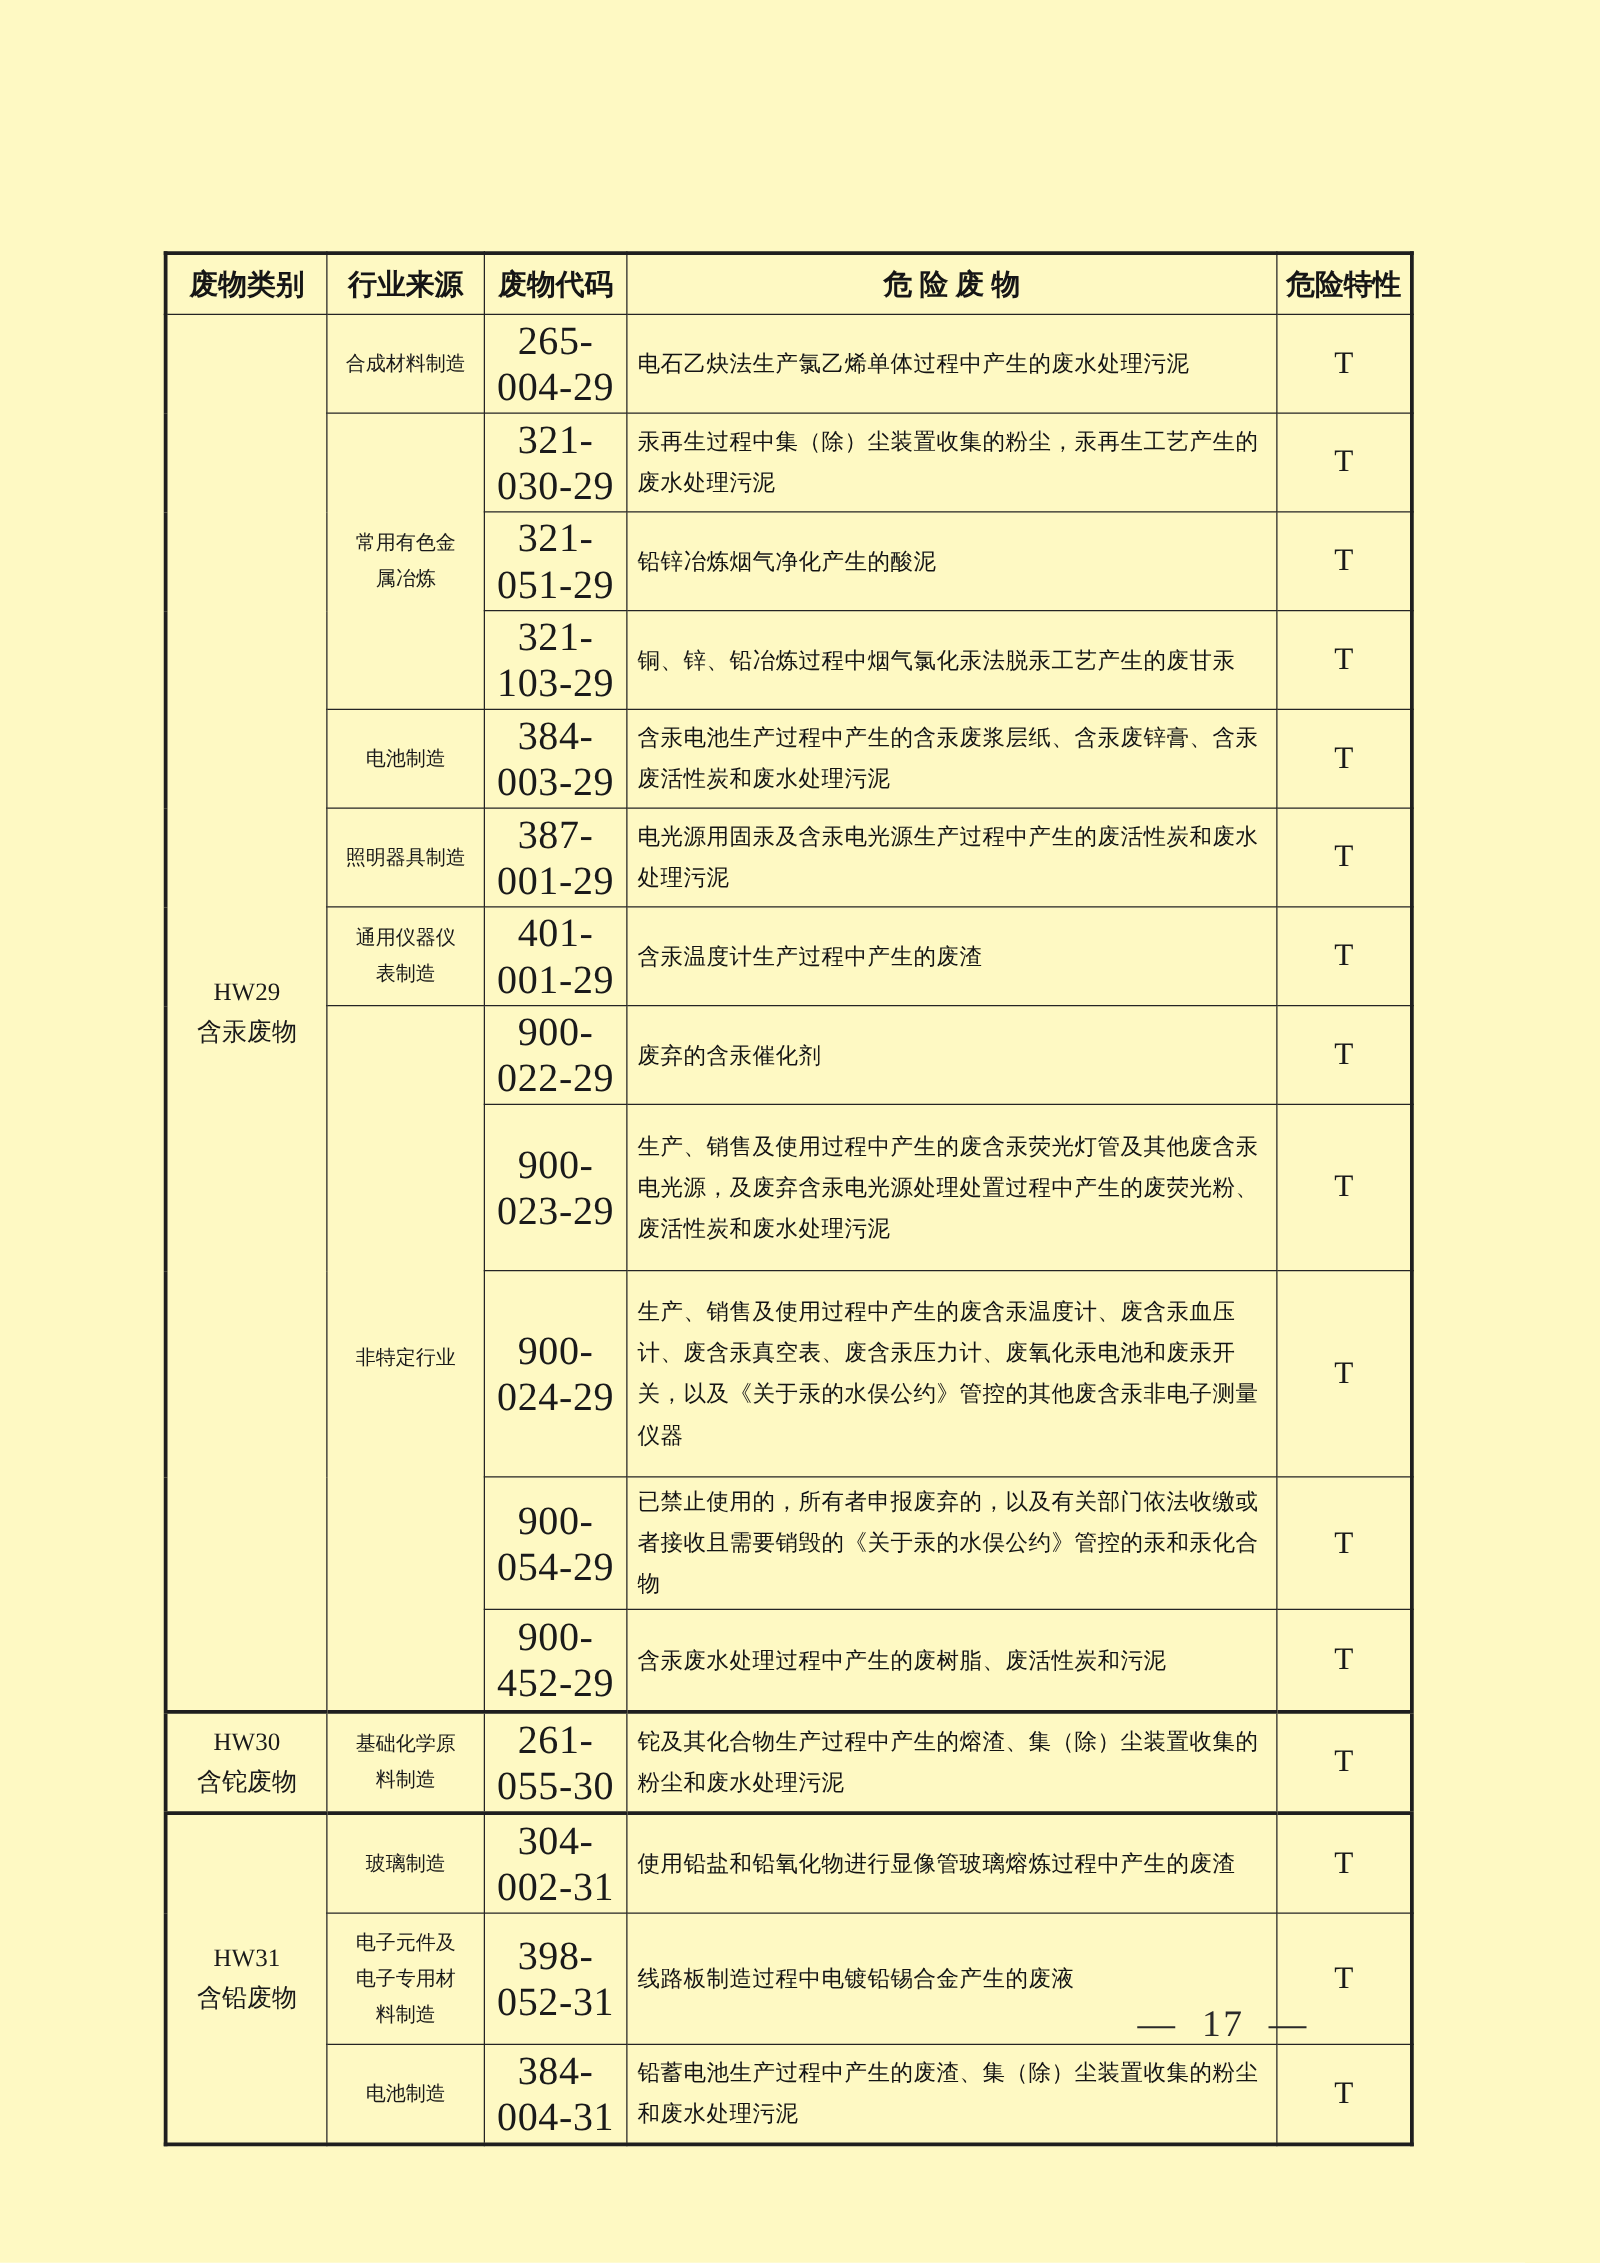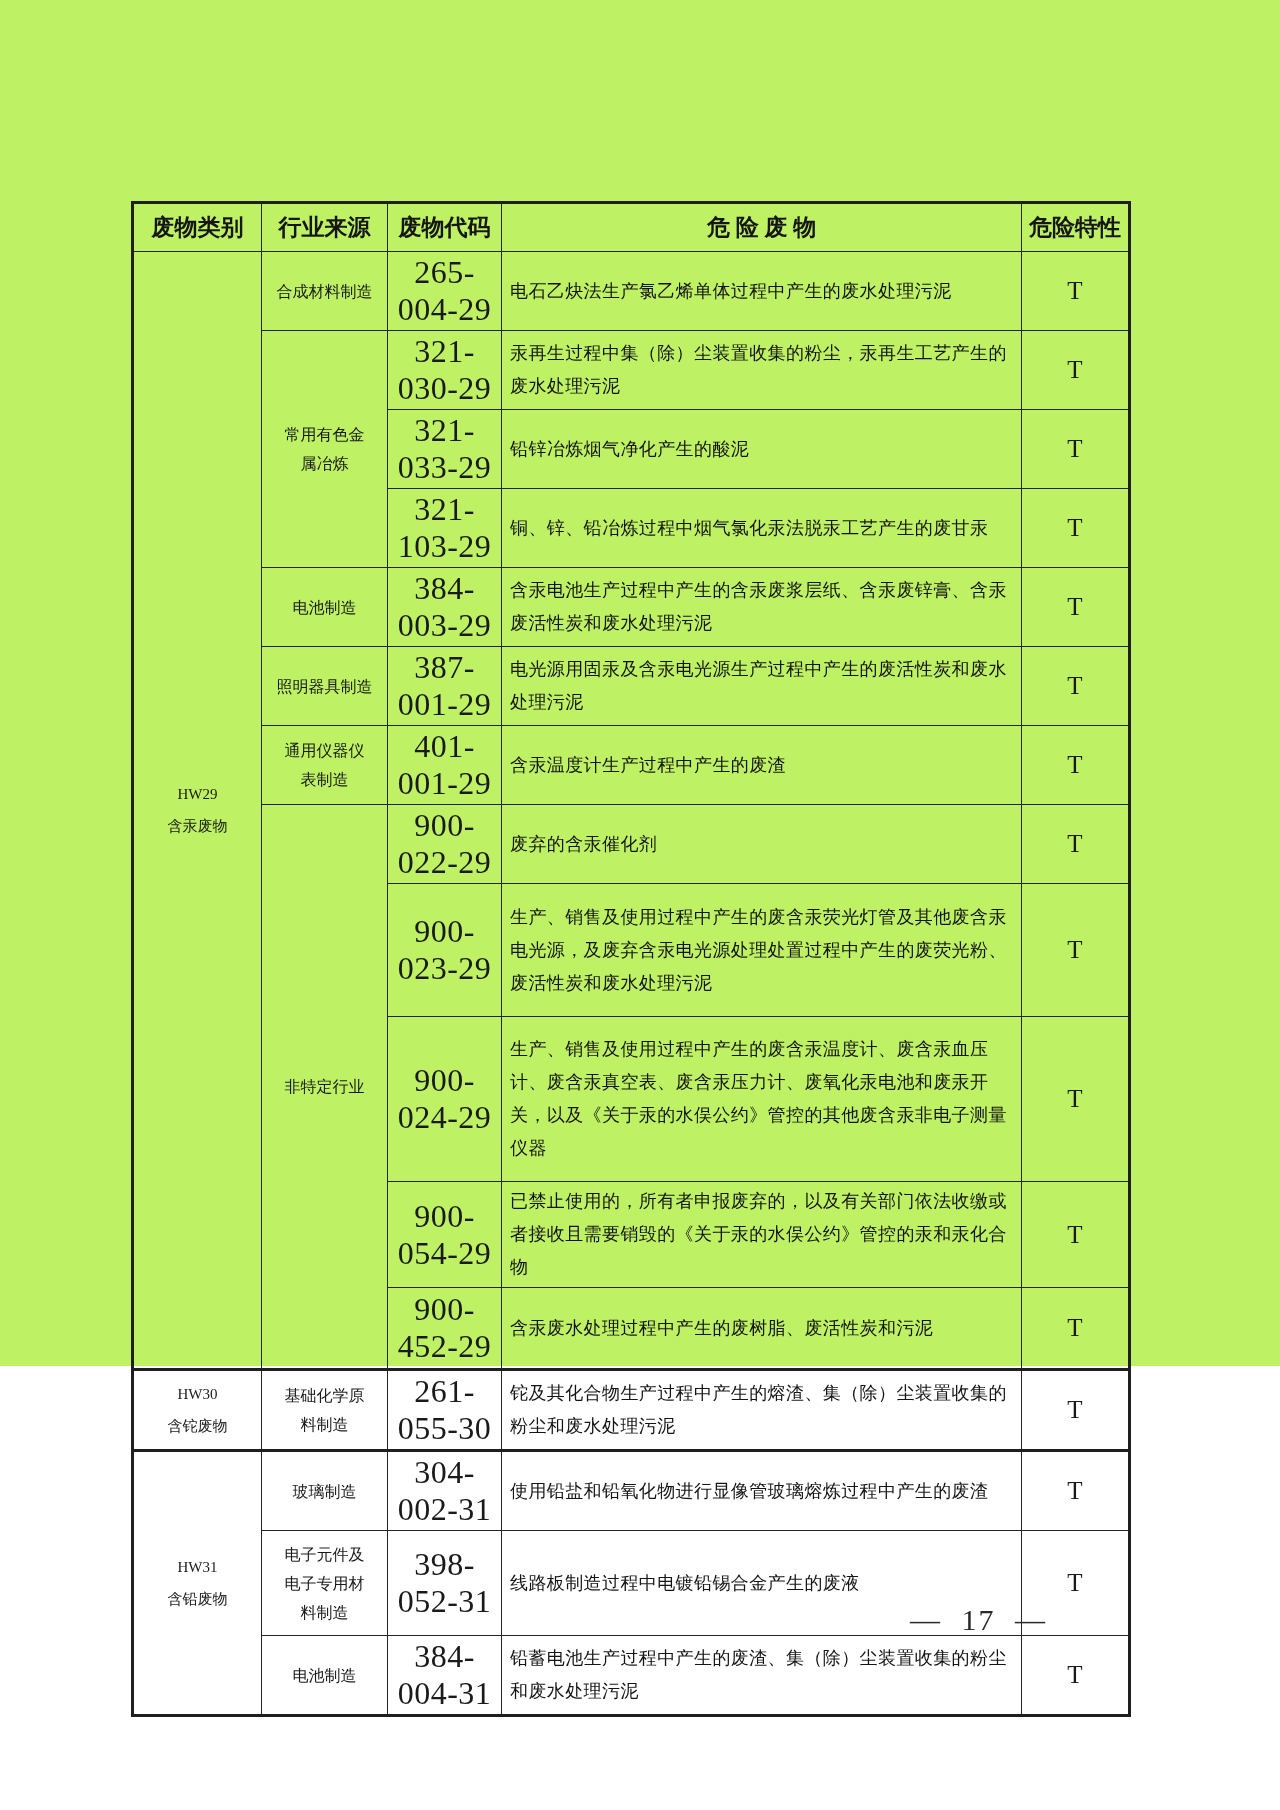--- a/index.html
+++ b/index.html
@@ -2,37 +2,37 @@
 <html><head>
 <meta charset="utf-8">
 <style>
   html,body{margin:0;padding:0;}
   body{
     width:1280px;height:1810px;position:relative;
     background:#ffffff;
     font-family:"Liberation Serif","DejaVu Serif",serif;
     color:#1c1c1c;
   }
-  .page{position:absolute;left:0;top:0;width:1280px;height:1366px;background:#bef264;text-decoration:underline;}
+  .page{position:absolute;left:0;top:0;width:1280px;height:1810px;background:#fef9c3;text-decoration:underline;}
   .doc-table-wrap{position:absolute;left:131px;top:201px;width:997px;}
   table.doc-table{
     border-collapse:collapse;table-layout:fixed;width:997px;
     border:3px solid #1f1f1f;
   }
   .doc-table th,.doc-table td{
     border:1.5px solid #242424;
     vertical-align:middle;
     overflow:hidden;
   }
   .doc-table thead tr{height:49px;}
   .doc-table th{
     font-weight:bold;font-size:23px;text-align:center;padding:2px 2px;color:#161616;
   }
   td.cat{
-    text-align:center;font-size:15px;line-height:32px;white-space:pre-line;
+    text-align:center;font-size:20px;line-height:32px;white-space:pre-line;
     padding:2px 2px;color:#1a1a1a;
   }
   td.ind{
     text-align:center;font-size:16px;line-height:29px;white-space:pre-line;
     padding:2px 2px;color:#1a1a1a;
   }
   td.code{
     text-align:center;font-size:32px;letter-spacing:0.5px;padding:2px 0;color:#1a1a1a;
   }
   td.desc{
@@ -82,21 +82,21 @@
             <td class="hz">T</td>
           </tr>
           <tr style="height: 77px;">
             <td class="ind" rowspan="3">常用有色金
 属冶炼</td>
             <td class="code">321-030-29</td>
             <td class="desc">汞再生过程中集（除）尘装置收集的粉尘，汞再生工艺产生的废水处理污泥</td>
             <td class="hz">T</td>
           </tr>
           <tr style="height: 45px;">
-            <td class="code">321-033-29</td>
+            <td class="code">321-051-29</td>
             <td class="desc">铅锌冶炼烟气净化产生的酸泥</td>
             <td class="hz">T</td>
           </tr>
           <tr style="height: 73px;">
             <td class="code">321-103-29</td>
             <td class="desc">铜、锌、铅冶炼过程中烟气氯化汞法脱汞工艺产生的废甘汞</td>
             <td class="hz">T</td>
           </tr>
           <tr style="height: 77px;">
             <td class="ind">电池制造</td>

